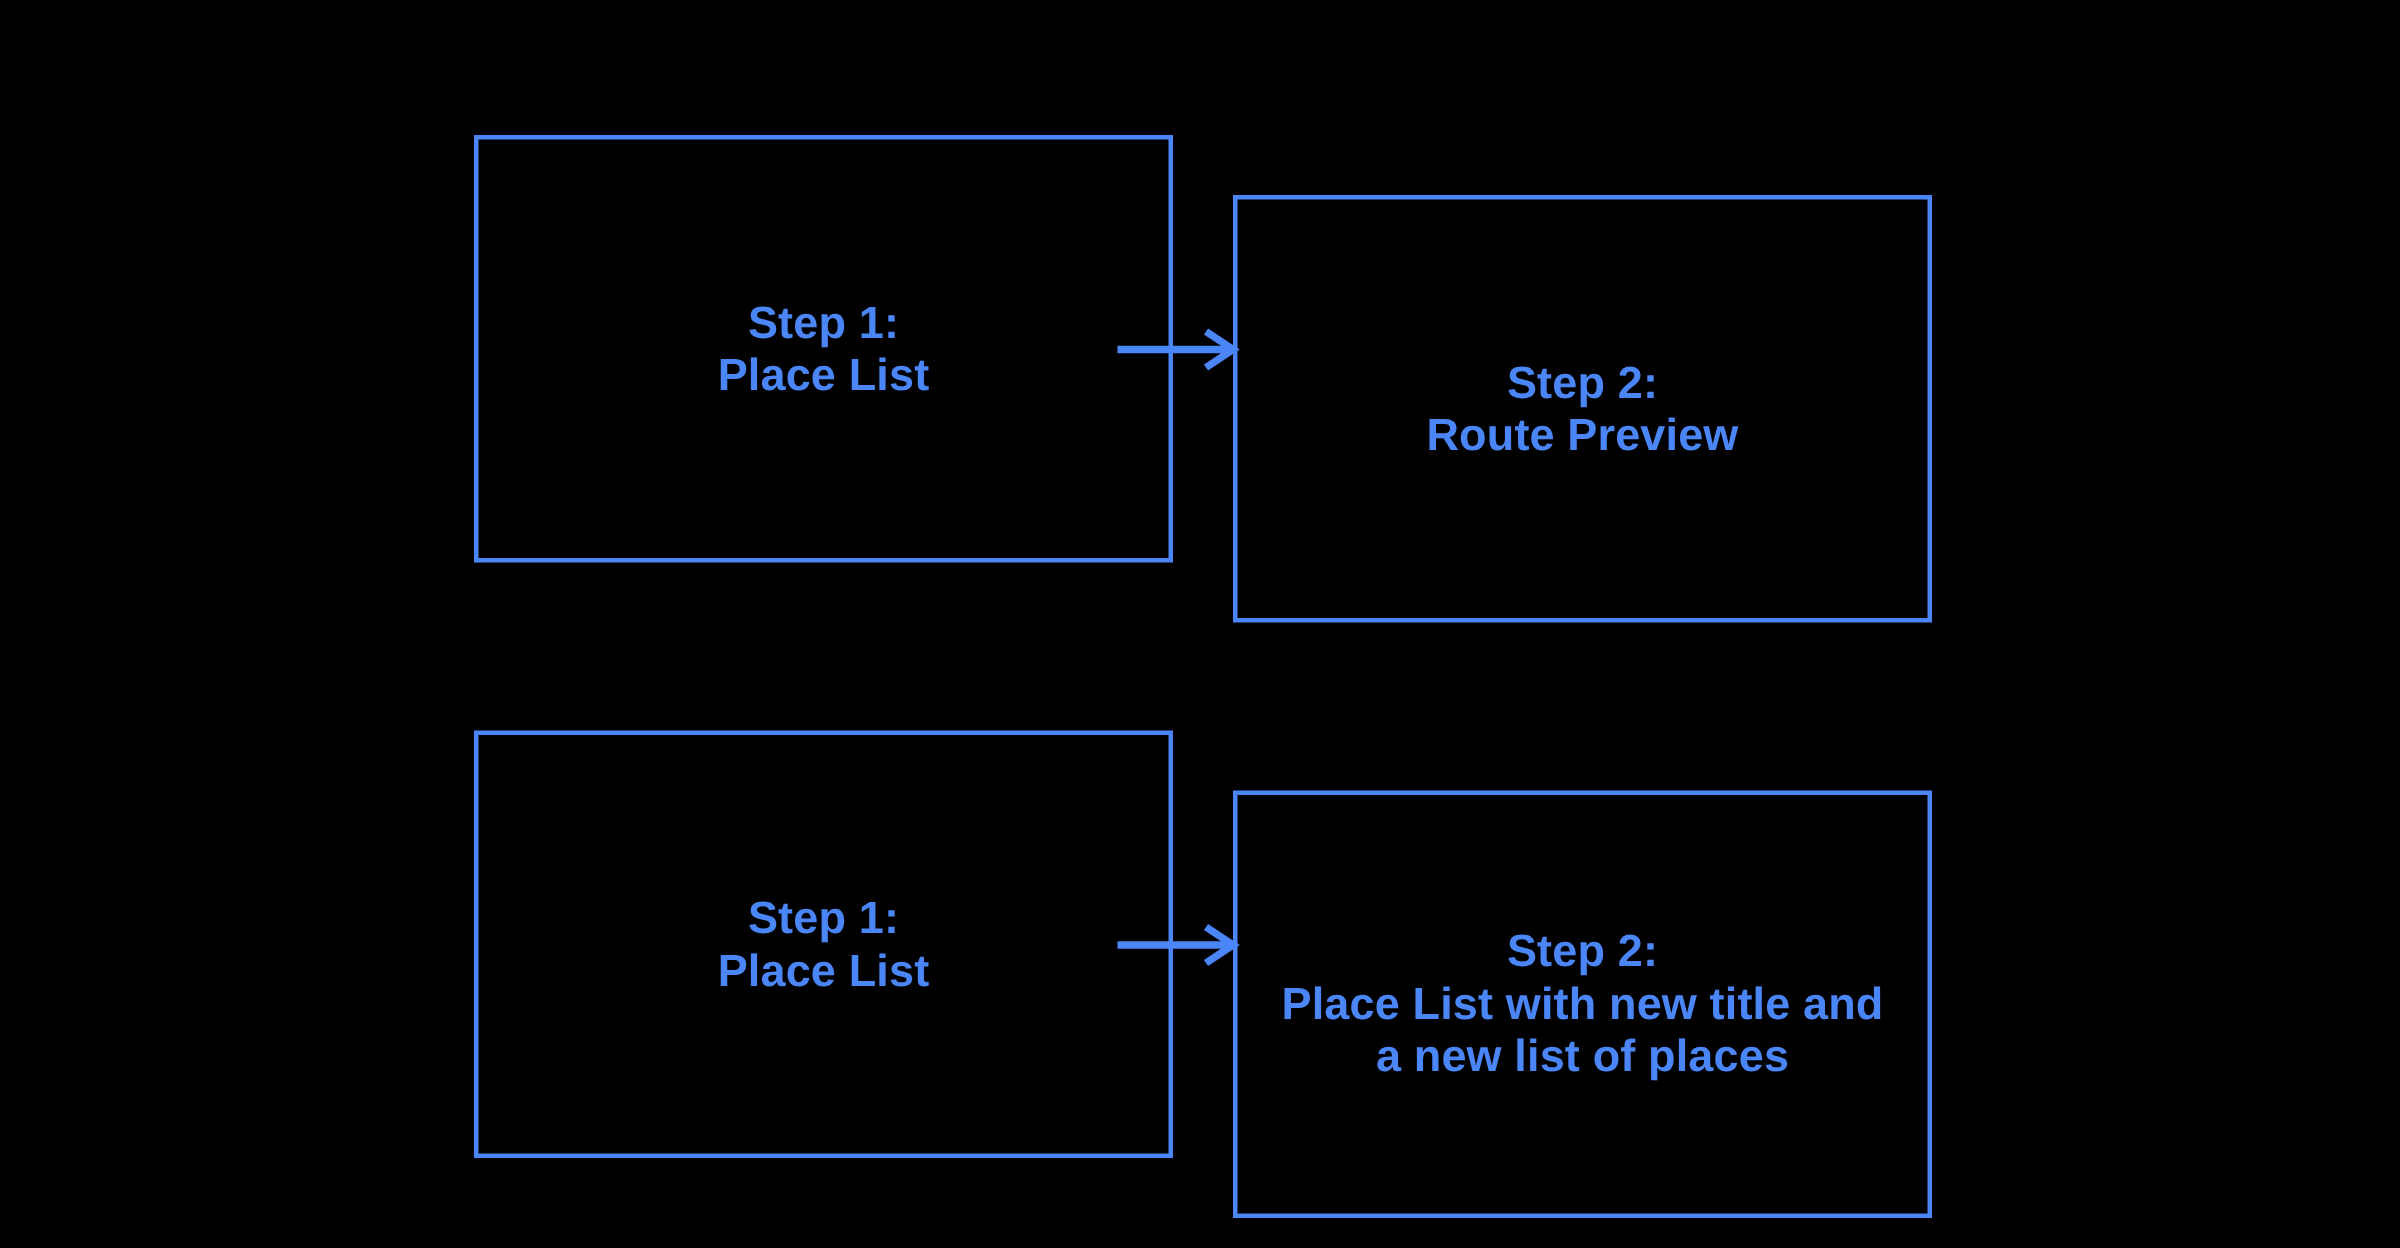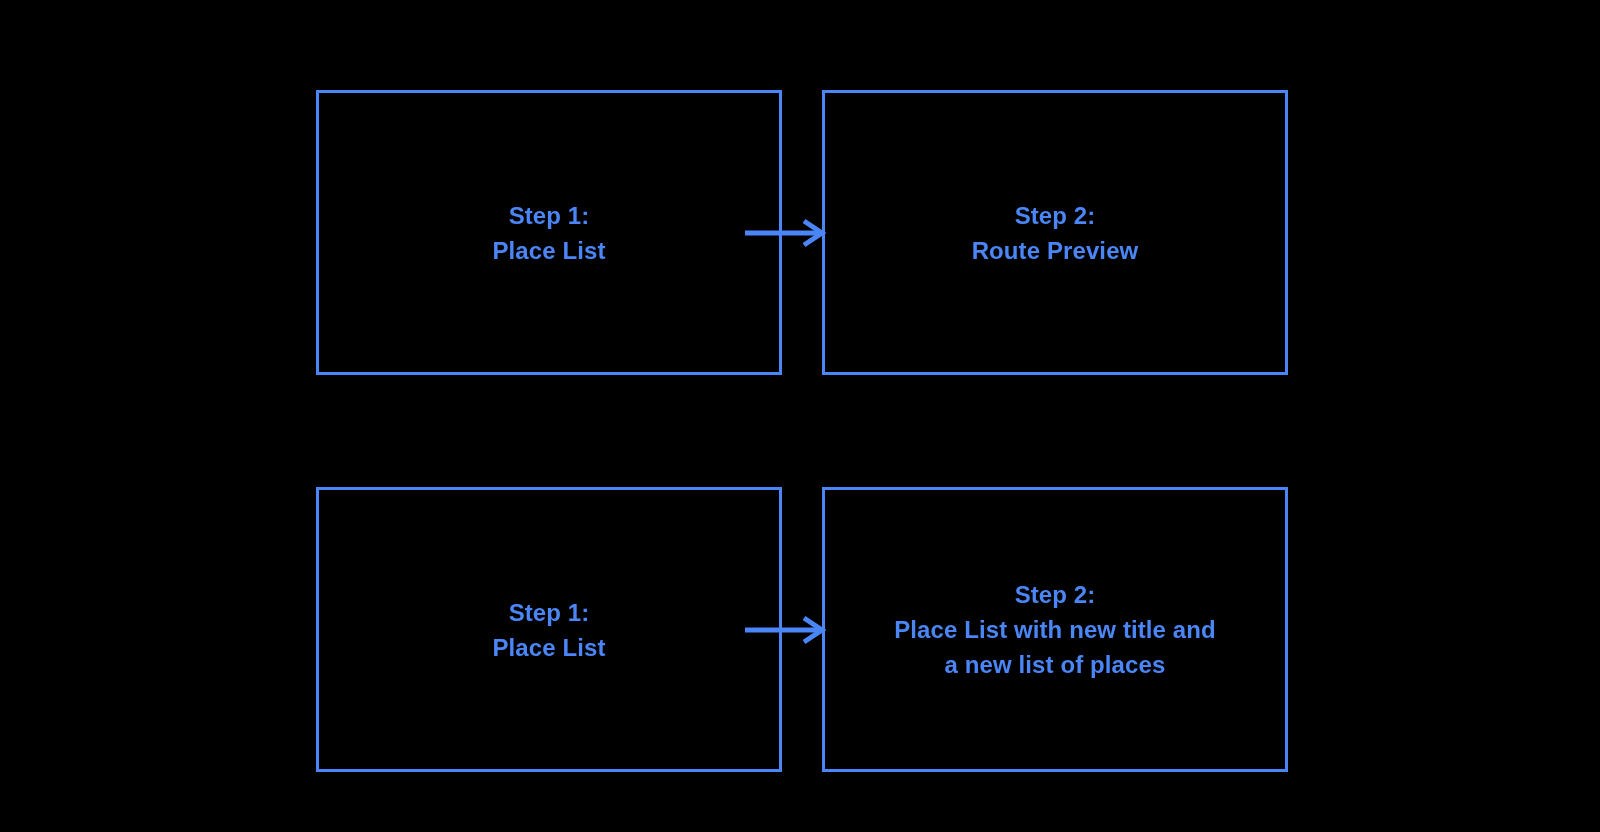--- a/index.html
+++ b/index.html
@@ -37,27 +37,27 @@
     top: 0;
     height: 285px;
     box-sizing: border-box;
     border: 3px solid #4a86f7;
     display: flex;
     align-items: center;
     justify-content: center;
     background: transparent;
   }
   .step-box.box-left  { left: 316px;  width: 466px; }
-  .step-box.box-right { left: 822px;  width: 466px; }
+  .step-box.box-right { left: 822px;  width: 466px; margin-top: 40px; }
 
   .step-label {
     color: #4a86f7;
     font-family: "Liberation Sans", sans-serif;
     font-weight: bold;
-    font-size: 24px;
+    font-size: 30px;
     line-height: 35px;
     text-align: center;
     letter-spacing: 0.1px;
     white-space: pre-line;
     padding: 0 12px;
   }
 
   
   .connector {
     position: absolute;

